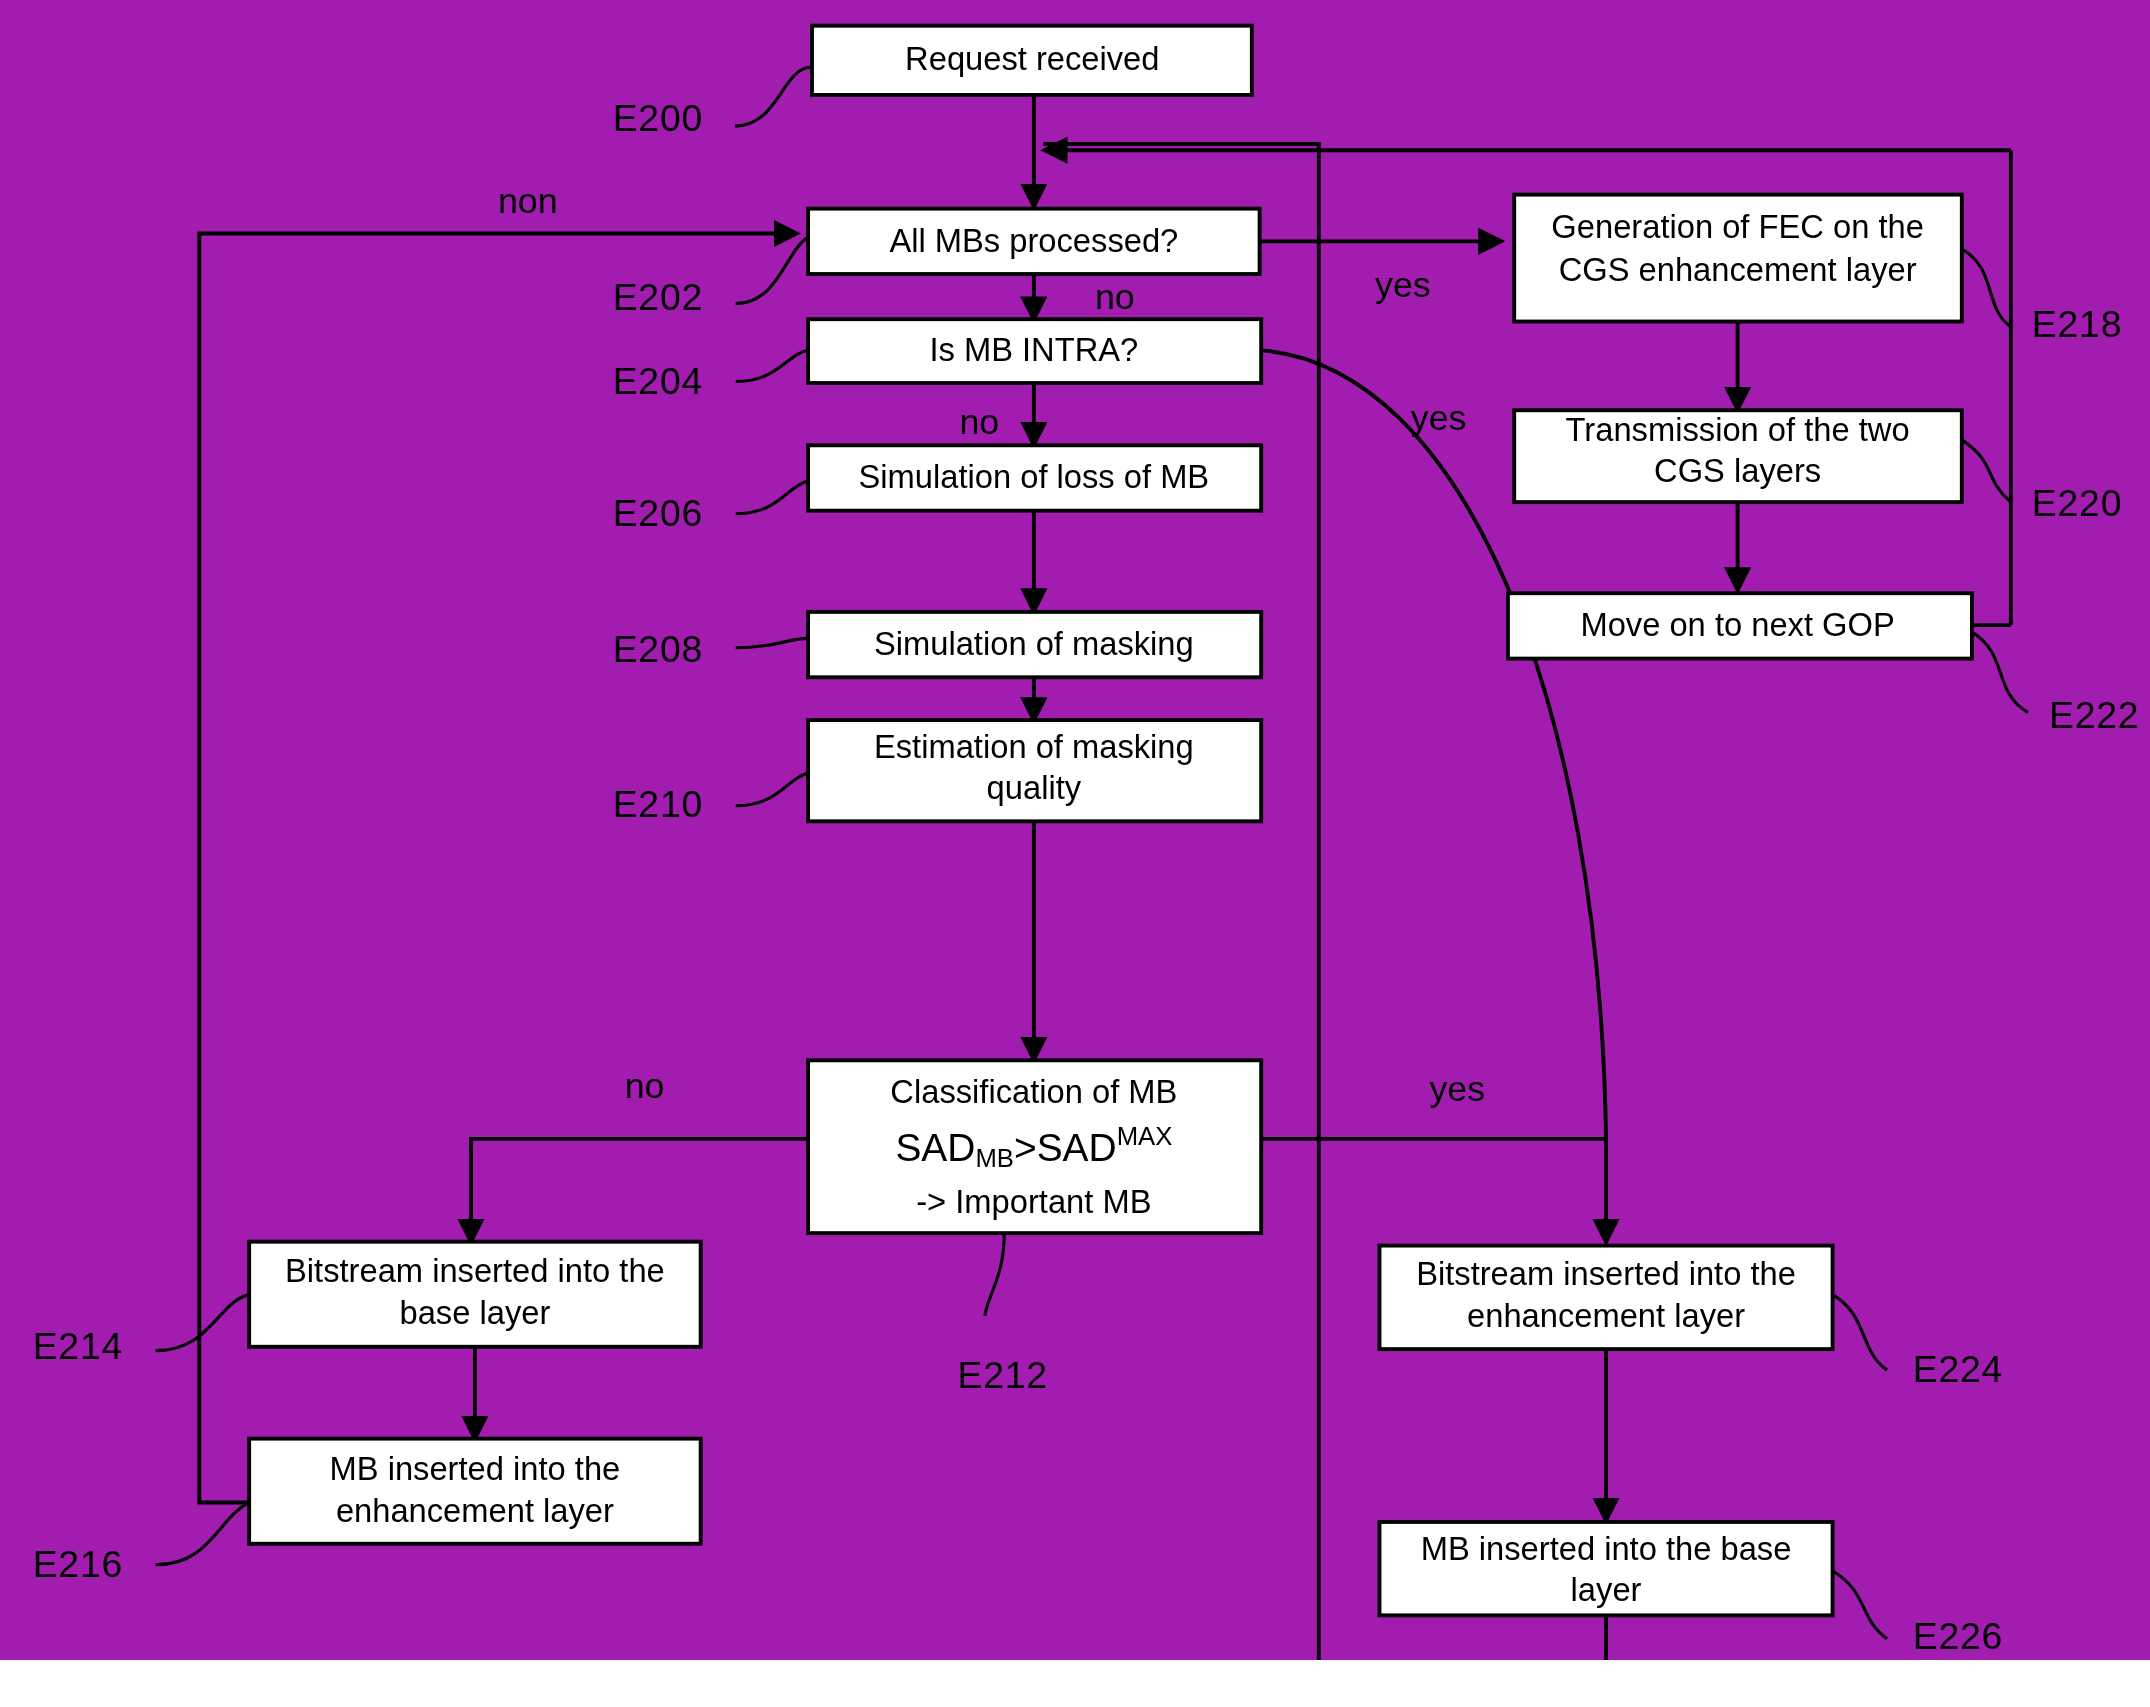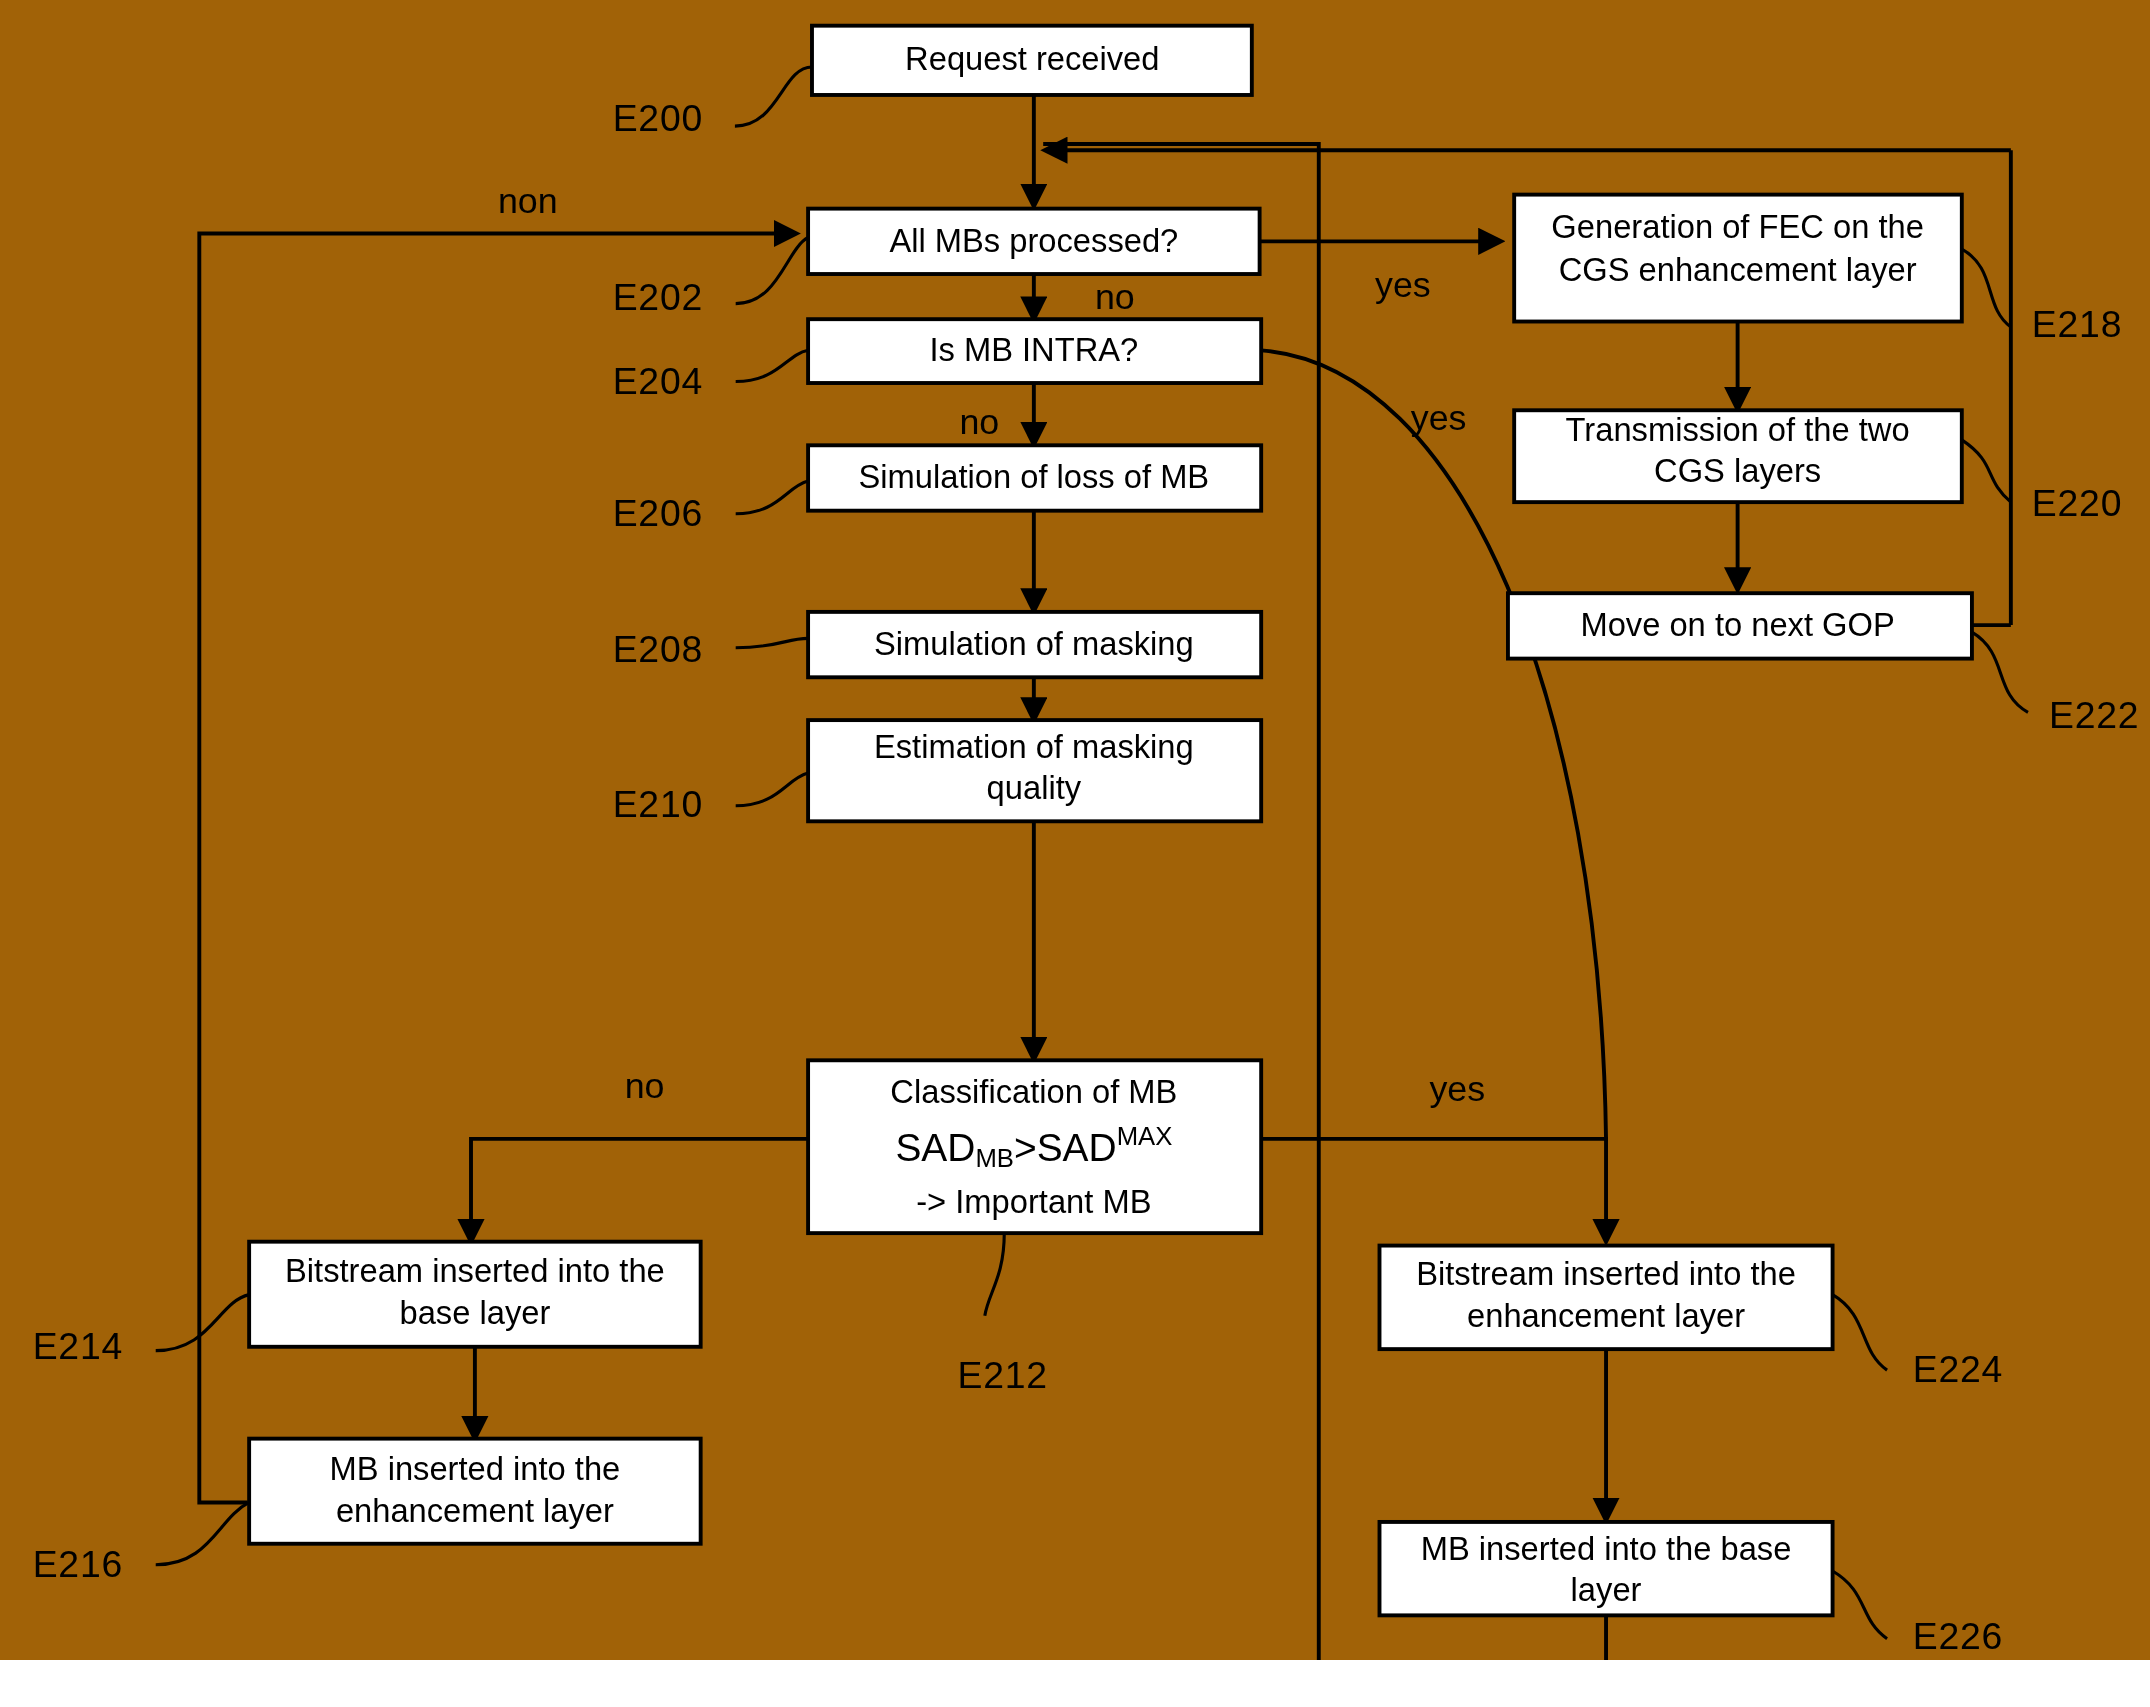--- a/index.html
+++ b/index.html
@@ -4,21 +4,21 @@
 <style>
   html, body {
     margin: 0;
     padding: 0;
     background: #ffffff;
   }
   #page {
     position: relative;
     width: 2151px;
     height: 1660px;
-    background: #a16207;
+    background: #a21caf;
     font-family: "Liberation Sans", sans-serif;
   }
   svg#flow {
     position: absolute;
     top: 0; left: 0;
     width: 2151px;
     height: 1708px;
   }
   .box {
     fill: #ffffff;

